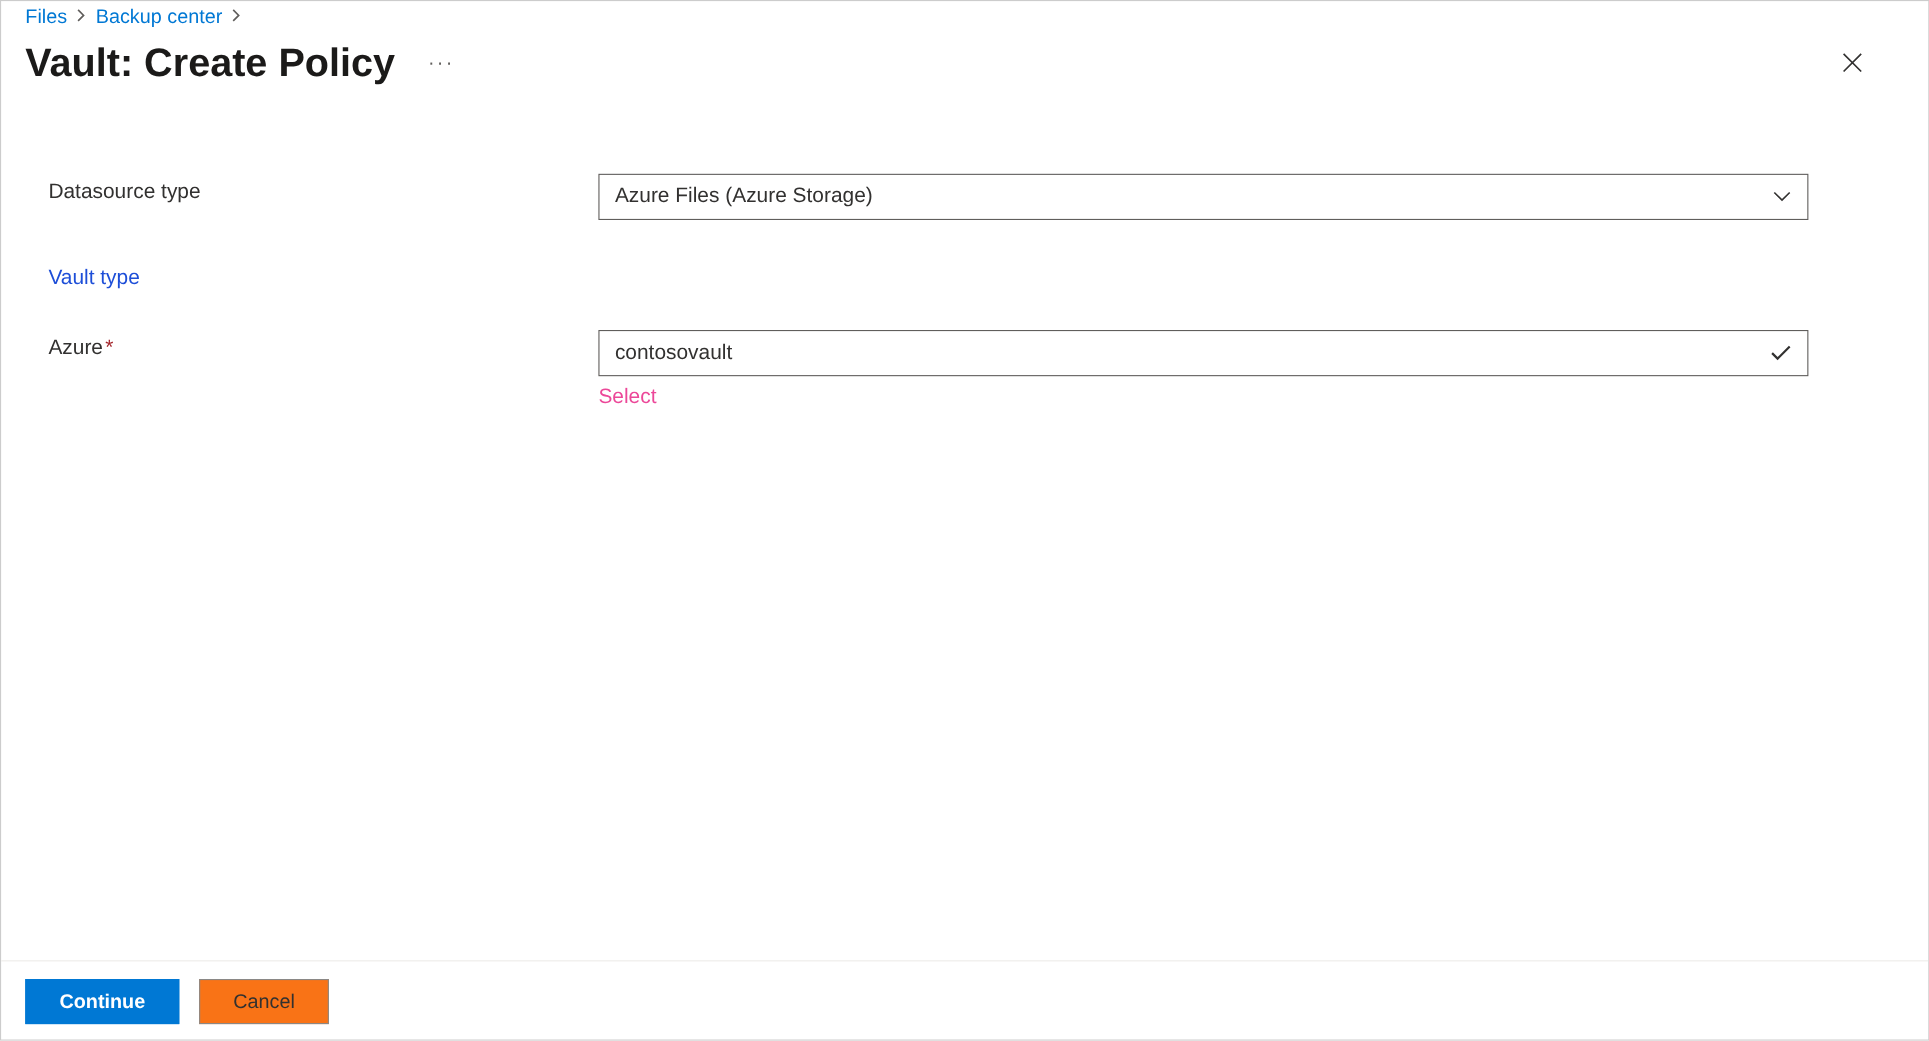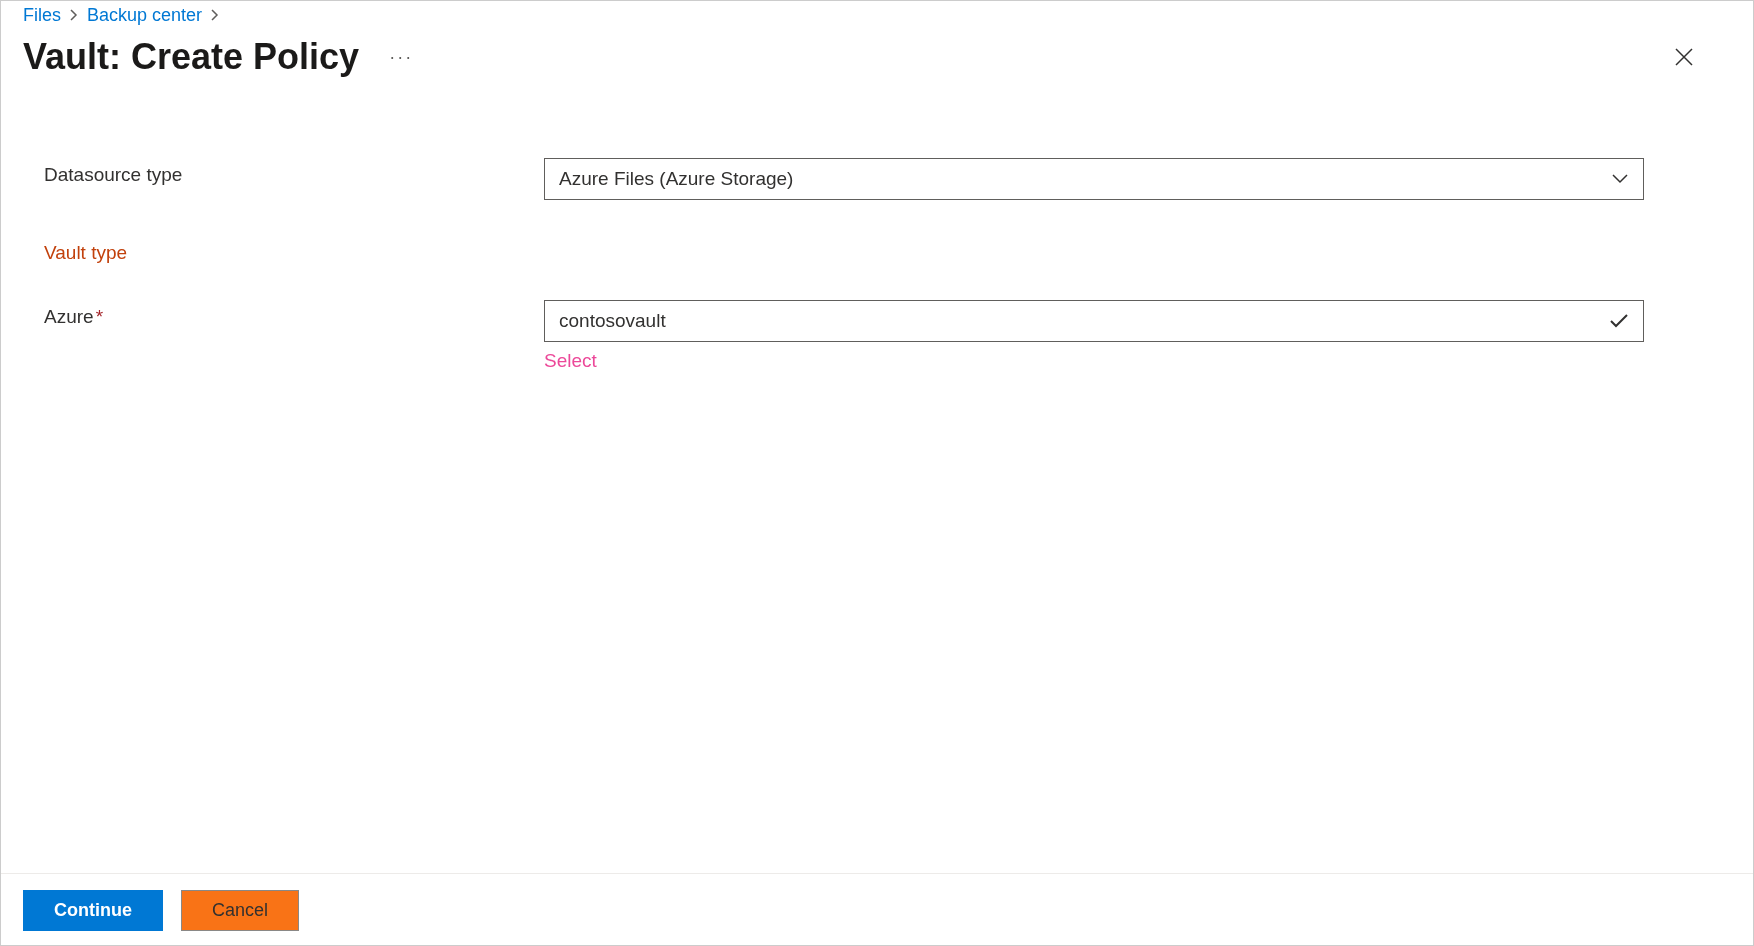--- a/index.html
+++ b/index.html
@@ -72,21 +72,21 @@
       margin-bottom: 36px;
       margin-left: 21px;
     }
     .form-label {
       width: 500px;
       font-size: 19px;
       color: #323130;
       padding-top: 6px;
     }
     .form-label.disabled {
-      color: #c2410c;
+      color: #1d4ed8;
     }
     .required-star {
       color: #a4262c;
       margin-left: 2px;
     }
     .field-wrap {
       flex: 1;
       max-width: 1100px;
     }
     .select-box {

